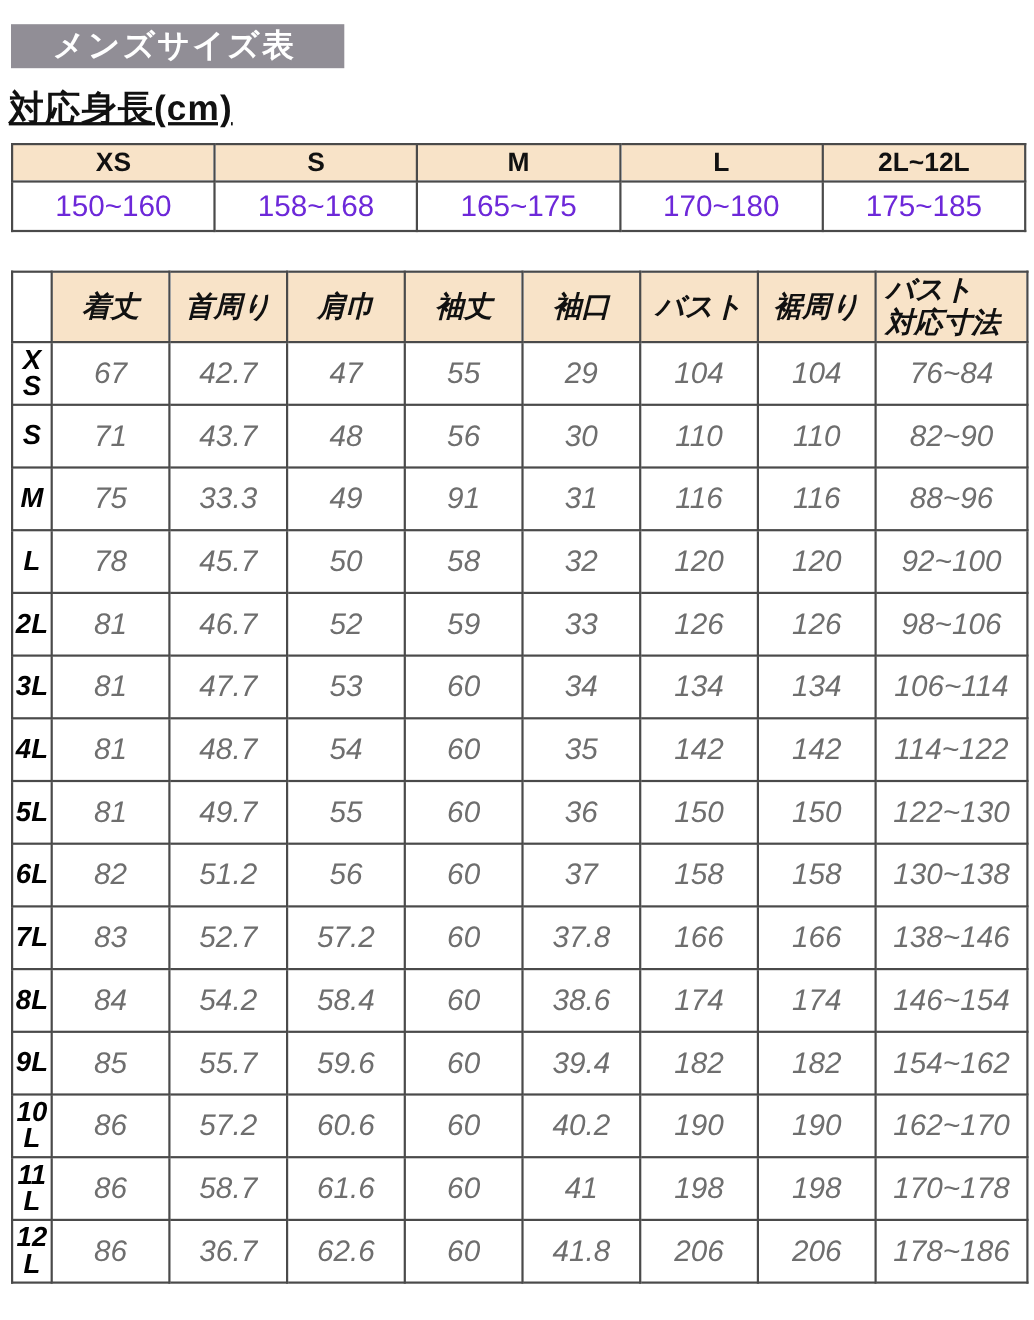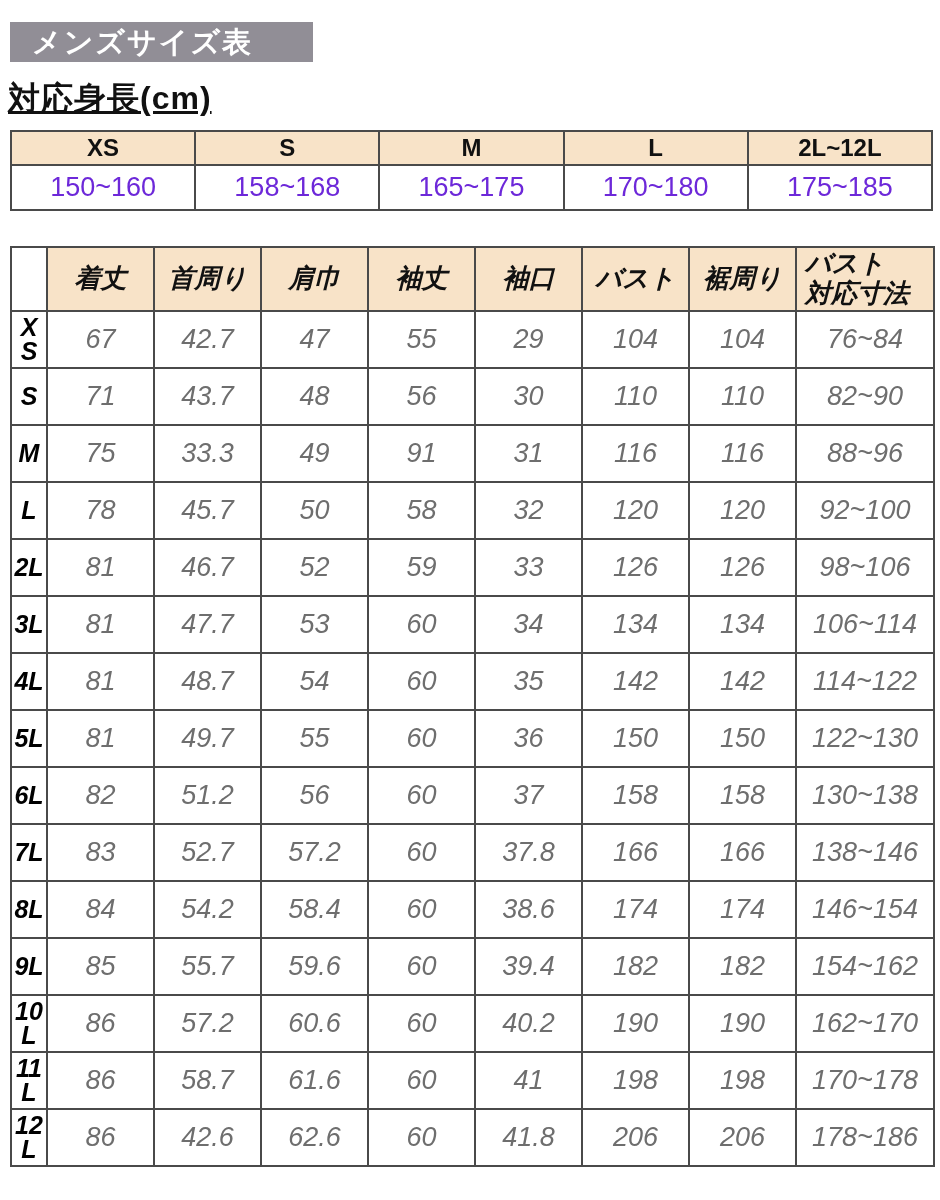--- a/index.html
+++ b/index.html
@@ -21,21 +21,21 @@
   
   .title-band {
     margin: 22px 0 0 10px;
     width: 303px;
     height: 40px;
     background: #918e96;
     color: #ffffff;
     font-size: 29px;
     font-weight: bold;
     line-height: 40px;
-    padding-left: 22px;
+    padding-left: 38px;
     box-sizing: border-box;
     letter-spacing: 2px;
   }
 
   
   .subtitle {
     margin: 15px 0 9px 8px;
     font-size: 32px;
     font-weight: bold;
     color: #111111;
@@ -323,21 +323,21 @@
           <td>61.6</td>
           <td>60</td>
           <td>41</td>
           <td>198</td>
           <td>198</td>
           <td>170~178</td>
         </tr>
         <tr>
           <th class="size-label">12L</th>
           <td>86</td>
-          <td>42.6</td>
+          <td>36.7</td>
           <td>62.6</td>
           <td>60</td>
           <td>41.8</td>
           <td>206</td>
           <td>206</td>
           <td>178~186</td>
         </tr>
       </tbody>
   </table>
 

